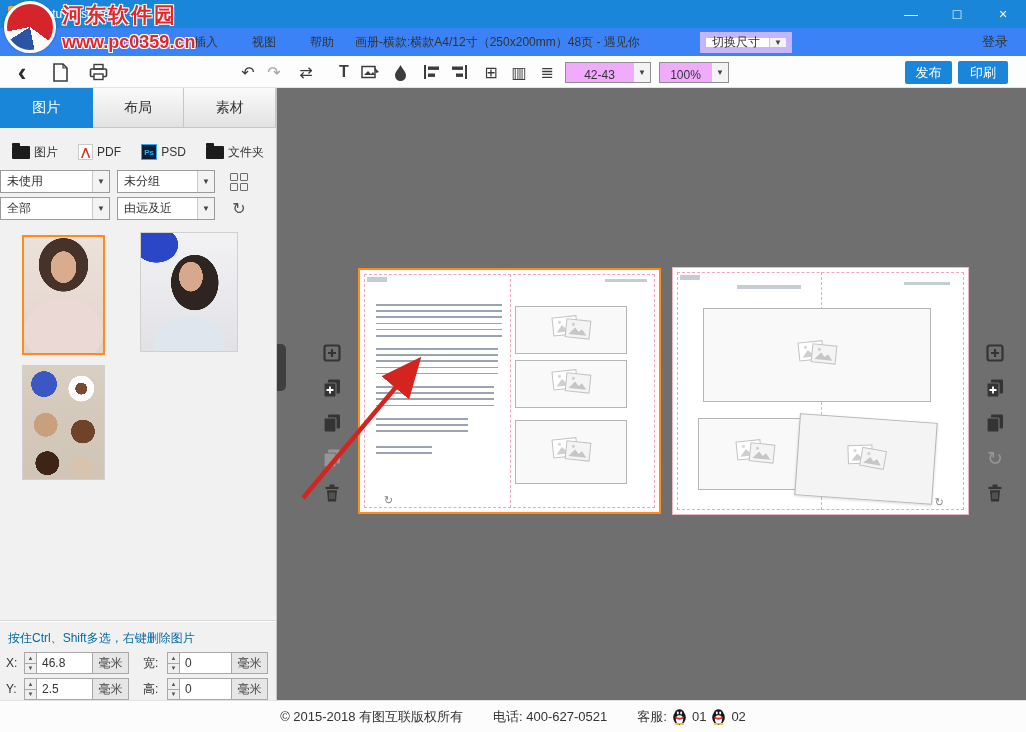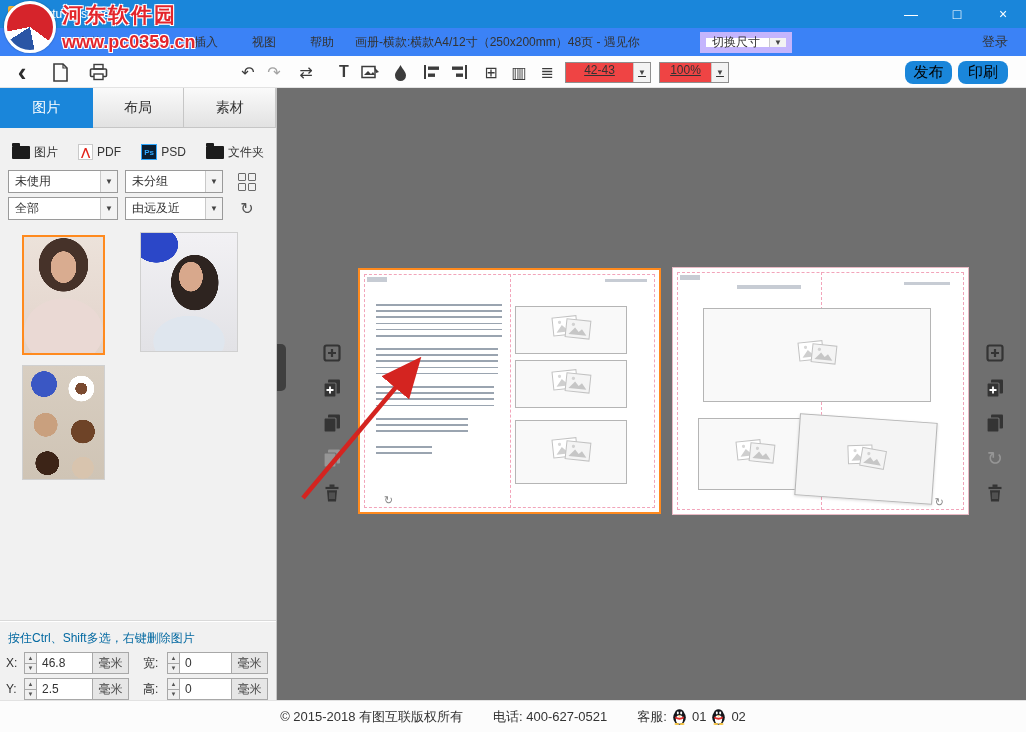--- a/index.html
+++ b/index.html
@@ -34,38 +34,38 @@
   .switch-size .lbl{flex:1;padding-left:6px;}
   .switch-size .arrow{width:17px;height:100%;display:flex;align-items:center;justify-content:center;font-size:8px;color:#444;border-left:1px solid #c9c9c9;background:#f3f3f3;}
   .login{position:absolute;right:18px;top:0;height:100%;display:flex;align-items:center;font-size:13px;}
 
   
   .toolbar{position:absolute;left:0;top:56px;right:0;height:32px;background:#fdfdfd;border-bottom:1px solid #e3e3e3;z-index:5;}
   .ti{position:absolute;top:5px;width:24px;height:22px;display:flex;align-items:center;justify-content:center;color:#3c3c3c;font-size:16px;cursor:default;}
   .ti svg{display:block;}
   .ti.dim{color:#a2a2a2;}
   .back-chev{position:absolute;left:10px;top:0px;font-size:26px;font-weight:bold;color:#2d2d2d;width:24px;height:32px;display:flex;align-items:center;justify-content:center;}
-  .dd{position:absolute;top:6px;height:21px;border:1px solid #8f8f8f;background:#ef4444;display:flex;align-items:flex-start;font-size:12px;text-decoration:underline;}
+  .dd{position:absolute;top:6px;height:21px;border:1px solid #8f8f8f;background:#f0abfc;display:flex;align-items:flex-end;font-size:12px;}
   .dd .val{flex:1;text-align:center;}
   .dd .arrow{width:17px;height:100%;display:flex;align-items:center;justify-content:center;font-size:8px;color:#444;border-left:1px solid #c9c9c9;background:#f3f3f3;}
-  .btn-blue{position:absolute;top:5px;height:23px;background:#1a86da;color:#000000;font-size:15px;display:flex;align-items:center;justify-content:center;border-radius:8px;cursor:default;}
+  .btn-blue{position:absolute;top:5px;height:23px;background:#1a86da;color:#ffffff;font-size:13px;display:flex;align-items:center;justify-content:center;border-radius:2px;cursor:default;}
 
   
   .sidebar{position:absolute;left:0;top:88px;width:277px;bottom:32px;background:#f1f1f1;border-right:1px solid #c6c6c6;}
   .tabs{display:flex;height:40px;}
   .tab{flex:1;display:flex;align-items:center;justify-content:center;font-size:14px;background:linear-gradient(#fafafa,#e2e2e2);border:1px solid #c6c6c6;border-top:none;color:#333;cursor:default;}
   .tab + .tab{border-left:none;}
   .tab.active{background:#1a86da;color:#fff;border-color:#1a86da;}
   .sources{position:absolute;left:12px;right:12px;top:52px;height:24px;display:flex;align-items:center;justify-content:space-between;font-size:12px;}
   .src{display:flex;align-items:center;gap:4px;cursor:default;}
   .folder-ic{width:18px;height:13px;background:#1c1c1c;border-radius:1px;position:relative;}
   .folder-ic::before{content:"";position:absolute;left:0;top:-3px;width:8px;height:3px;background:#1c1c1c;border-radius:1px 1px 0 0;}
   .pdf-ic{width:15px;height:16px;background:#fff;border:1px solid #c9c9c9;display:flex;align-items:center;justify-content:center;color:#e2231a;font-weight:bold;font-size:11px;}
   .psd-ic{width:16px;height:16px;background:#0a1f33;border:1px solid #31a8ff;color:#31a8ff;font-size:8px;font-weight:bold;display:flex;align-items:center;justify-content:center;}
-  .filter-row{position:absolute;left:8px;height:23px;display:flex;align-items:center;gap:7px;}
+  .filter-row{position:absolute;left:0;height:23px;display:flex;align-items:center;gap:7px;}
   .fr1{top:82px;} .fr2{top:109px;}
   .select{height:23px;border:1px solid #9a9a9a;background:#fff;display:flex;align-items:center;font-size:12px;cursor:default;}
   .select .lbl{flex:1;padding-left:6px;white-space:nowrap;}
   .select .arrow{width:17px;height:100%;display:flex;align-items:center;justify-content:center;font-size:8px;color:#444;border-left:1px solid #c9c9c9;background:#f3f3f3;}
   .sel-a{width:110px;} .sel-b{width:98px;}
   .side-ic{width:22px;height:22px;display:flex;align-items:center;justify-content:center;color:#555;font-size:16px;cursor:default;margin-left:6px;}
   .grid4{display:grid;grid-template-columns:8px 8px;grid-template-rows:8px 8px;gap:2px;}
   .grid4 i{border:1.5px solid #6a6a6a;border-radius:1px;}
 
   .thumb{position:absolute;cursor:default;}

